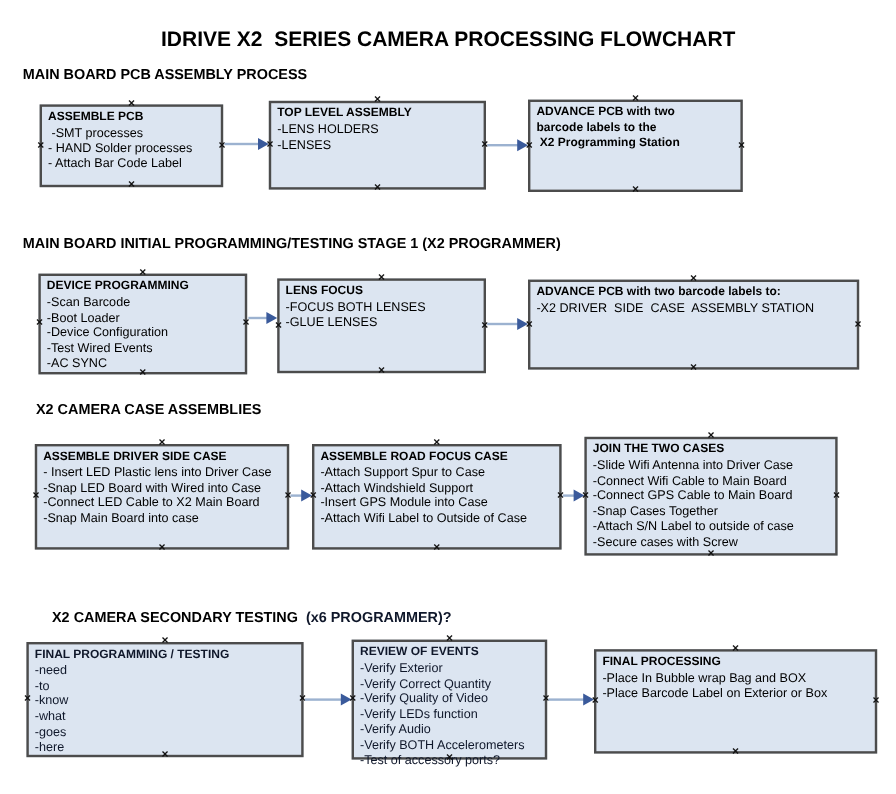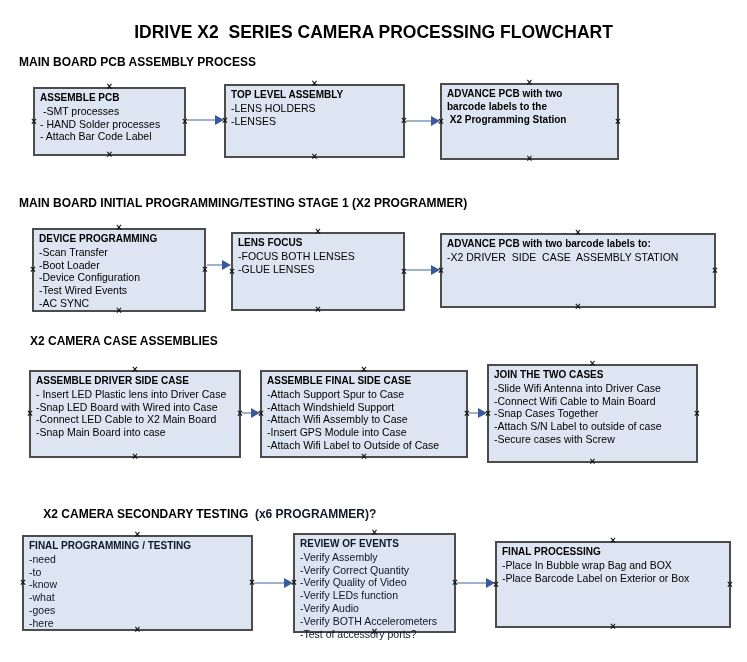--- a/index.html
+++ b/index.html
@@ -113,21 +113,21 @@
   </div>
 
   <div class="section-heading sh2">MAIN BOARD INITIAL PROGRAMMING/TESTING STAGE 1 (X2 PROGRAMMER)</div>
 
   <div class="box r2b1">
     <span class="hd t">×</span>
     <span class="hd b">×</span>
     <span class="hd l">×</span>
     <span class="hd r">×</span>
     <div class="box-title">DEVICE PROGRAMMING</div>
-    <div class="box-item">-Scan Transfer</div>
+    <div class="box-item">-Scan Barcode</div>
     <div class="box-item">-Boot Loader</div>
     <div class="box-item">-Device Configuration</div>
     <div class="box-item">-Test Wired Events</div>
     <div class="box-item">-AC SYNC</div>
   </div>
 
   <div class="arrow" style="left:207px; top:260px; width:24px;">
     <div class="arrow-line"></div>
     <div class="arrow-head"></div>
   </div>
@@ -173,41 +173,41 @@
   <div class="arrow" style="left:242px; top:408px; width:18px;">
     <div class="arrow-line"></div>
     <div class="arrow-head"></div>
   </div>
 
   <div class="box r3b2">
     <span class="hd t">×</span>
     <span class="hd b">×</span>
     <span class="hd l">×</span>
     <span class="hd r">×</span>
-    <div class="box-title">ASSEMBLE FINAL SIDE CASE</div>
+    <div class="box-title">ASSEMBLE ROAD FOCUS CASE</div>
     <div class="box-item">-Attach Support Spur to Case</div>
     <div class="box-item">-Attach Windshield Support</div>
-    <div class="box-item">-Attach Wifi Assembly to Case</div>
     <div class="box-item">-Insert GPS Module into Case</div>
     <div class="box-item">-Attach Wifi Label to Outside of Case</div>
   </div>
 
   <div class="arrow" style="left:469px; top:408px; width:18px;">
     <div class="arrow-line"></div>
     <div class="arrow-head"></div>
   </div>
 
   <div class="box r3b3">
     <span class="hd t">×</span>
     <span class="hd b">×</span>
     <span class="hd l">×</span>
     <span class="hd r">×</span>
     <div class="box-title">JOIN THE TWO CASES</div>
     <div class="box-item">-Slide Wifi Antenna into Driver Case</div>
     <div class="box-item">-Connect Wifi Cable to Main Board</div>
+    <div class="box-item">-Connect GPS Cable to Main Board</div>
     <div class="box-item">-Snap Cases Together</div>
     <div class="box-item">-Attach S/N Label to outside of case</div>
     <div class="box-item">-Secure cases with Screw</div>
   </div>
 
   <div class="section-heading sh4">
     <span>X2 CAMERA SECONDARY TESTING</span><span class="red">  (x6 PROGRAMMER)?</span>
   </div>
 
   <div class="box r4b1">
@@ -228,21 +228,21 @@
     <div class="arrow-line"></div>
     <div class="arrow-head"></div>
   </div>
 
   <div class="box r4b2">
     <span class="hd t">×</span>
     <span class="hd b">×</span>
     <span class="hd l">×</span>
     <span class="hd r">×</span>
     <div class="box-title red">REVIEW OF EVENTS</div>
-    <div class="box-item red">-Verify Assembly</div>
+    <div class="box-item red">-Verify Exterior</div>
     <div class="box-item red">-Verify Correct Quantity</div>
     <div class="box-item red">-Verify Quality of Video</div>
     <div class="box-item red">-Verify LEDs function</div>
     <div class="box-item red">-Verify Audio</div>
     <div class="box-item red">-Verify BOTH Accelerometers</div>
     <div class="box-item red">-Test of accessory ports?</div>
   </div>
 
   <div class="arrow" style="left:457px; top:578px; width:38px;">
     <div class="arrow-line"></div>

